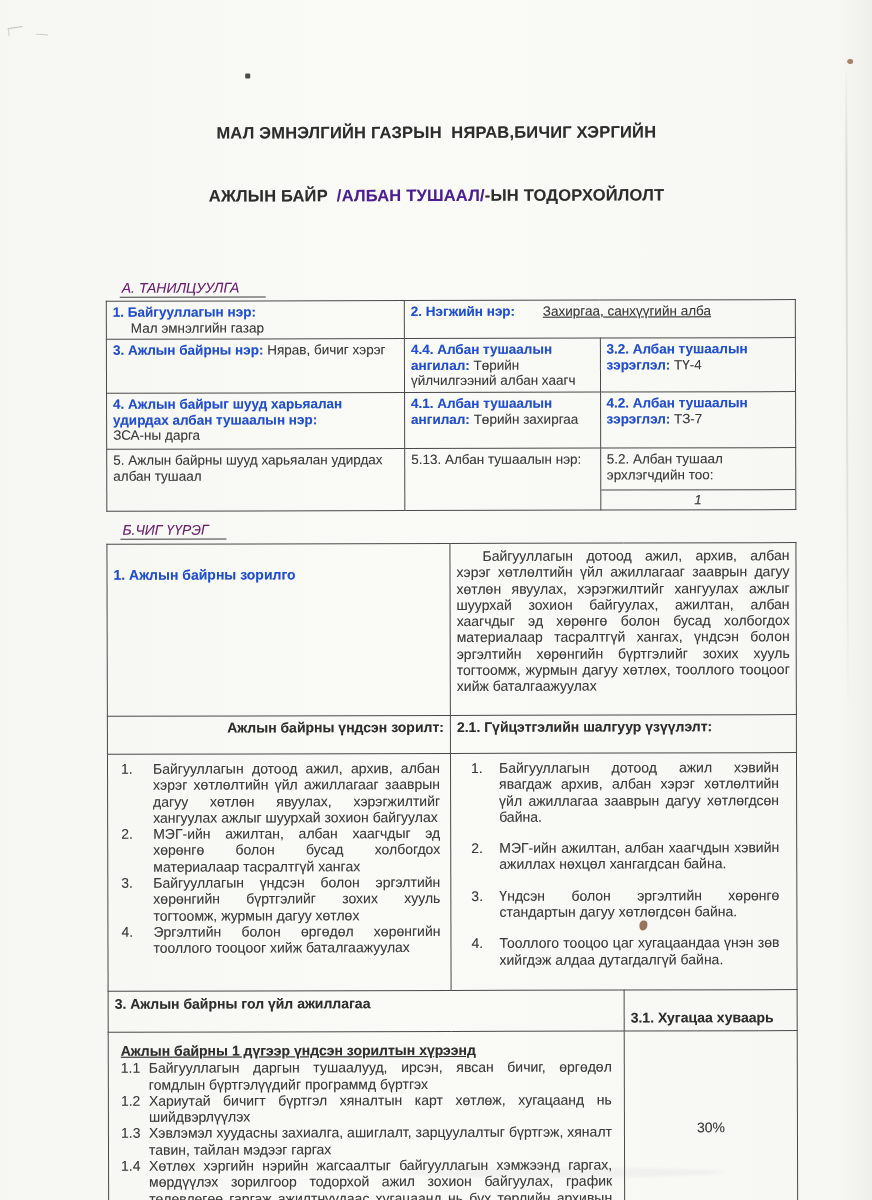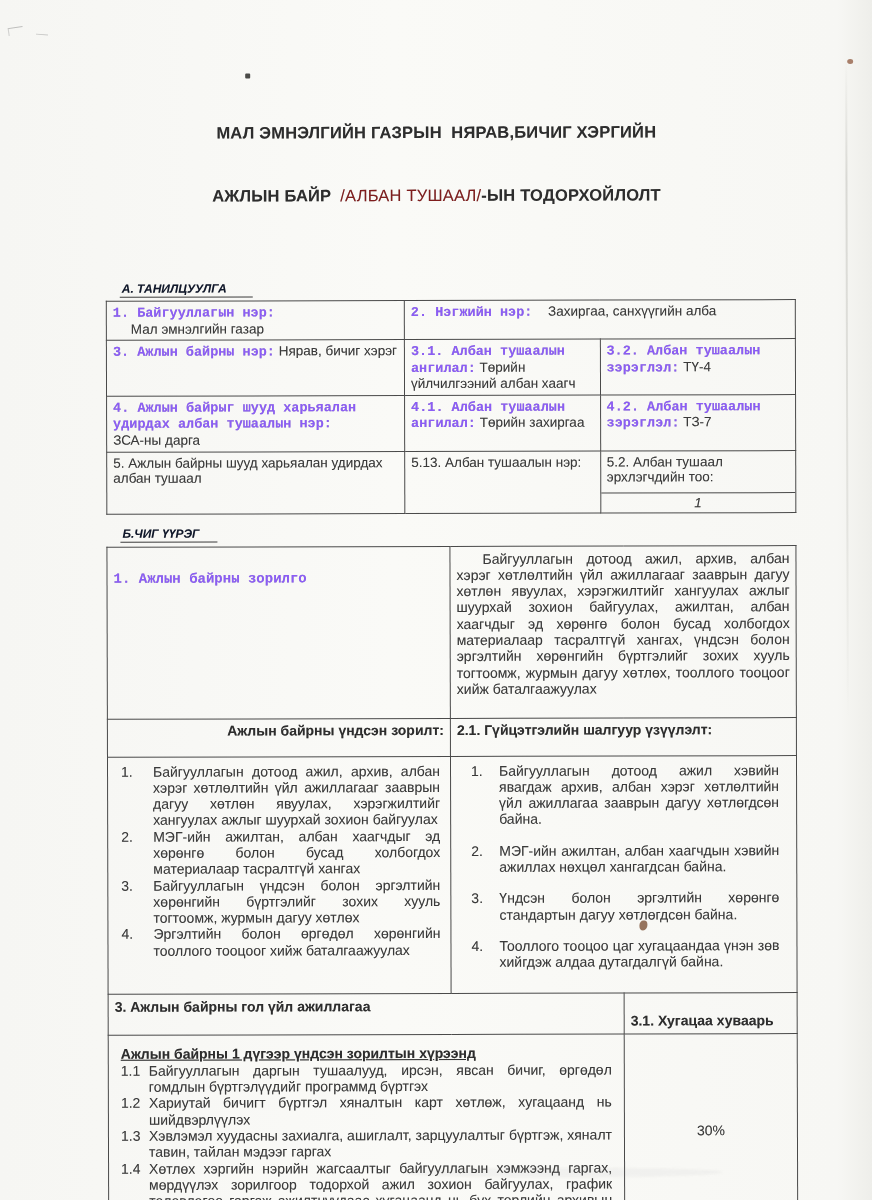--- a/index.html
+++ b/index.html
@@ -12,39 +12,39 @@
   }
   .sheet{
     position:absolute;left:0;top:0;width:872px;height:1200px;
     transform:rotate(-0.15deg);transform-origin:50% 0;
   }
   .txtsoft{text-shadow:0 0 .6px rgba(80,80,80,.38);}
   .doc-title{
     margin-top:80px;text-align:center;font-weight:bold;color:#2d2d2d;
     font-size:16.5px;line-height:21px;letter-spacing:.2px;white-space:pre-wrap;
   }
-  .doc-title .mid{font-weight:normal;color:#7f1d1d;padding-left:9px;}
+  .doc-title .mid{font-weight:bold;color:#4c1d95;padding-left:9px;}
   .content{width:690px;margin:0 0 0 105px;}
   .sec-head{
-    font-weight:bold;font-style:italic;font-size:12px;color:#0f172a;
+    font-weight:normal;font-style:italic;font-size:14px;color:#701a75;
     display:inline-block;border-bottom:1.6px solid #3c3c3c;padding:0 26px 1px 2px;
   }
   .sec-a-wrap{margin-top:30px;margin-left:14px;}
   .sec-b-wrap{margin-top:9px;margin-left:14px;}
   table{border-collapse:collapse;table-layout:fixed;width:690px;}
   td{
     border:1.4px solid #4a4a4a;vertical-align:top;
     font-size:13.5px;line-height:15.5px;padding:3px 6px;
   }
   .tA{margin-top:3px;}
   .tA .c1{width:285px;} .tA .c2{width:258px;} .tA .c3{width:147px;}
   .tB{margin-top:4px;}
   .tB .d1{width:330px;margin-left:12px;} .tB .d3{width:113px;}
   .tB td{font-size:14px;line-height:16.3px;}
-  .b{font-weight:bold;color:#8b5cf6;font-family:Liberation Mono, monospace;}
+  .b{font-weight:bold;color:#1d4ed8;}
   .indent18{padding-left:18px;}
   .nopad{padding:0;}
   .sub-label{padding:3px 6px;height:35px;border-bottom:1.4px solid #4a4a4a;}
   .sub-value{height:17px;text-align:center;font-style:italic;padding-top:2px;}
   .purpose-label{padding-top:22px;}
   .purpose-text{text-align:justify;text-indent:26px;padding-top:4px;}
   .list{padding-top:6px;}
   .li{display:flex;margin:0 0 0 0;}
   .li .num{flex:0 0 32px;}
   .li .txt{flex:1;text-align:justify;}
@@ -85,30 +85,30 @@
 
     <table class="tA">
       <tbody>
           <tr>
         <td class="c1" style="height:29px;">
           <span class="b">1.  Байгууллагын нэр:</span>
           <div class="indent18">Мал эмнэлгийн газар</div>
         </td>
         <td colspan="2">
           <span class="b">2. Нэгжийн нэр:</span>
-          <span style="margin-left:12px;">Захиргаа, санхүүгийн алба</span>
+          <span style="margin-left:24px;text-decoration:underline;">Захиргаа, санхүүгийн алба</span>
         </td>
       </tr>
       <tr>
         <td class="c1" style="height:47px;">
           <span class="b">3. Ажлын байрны нэр:</span>
           <span>Нярав, бичиг хэрэг</span>
         </td>
         <td class="c2">
-          <span class="b">3.1. Албан тушаалын ангилал:</span>
+          <span class="b">4.4. Албан тушаалын ангилал:</span>
           <span>Төрийн үйлчилгээний албан хаагч</span>
         </td>
         <td class="c3">
           <span class="b">3.2. Албан тушаалын зэрэглэл:</span>
           <span>ТҮ-4</span>
         </td>
       </tr>
       <tr>
         <td class="c1" style="height:49px;">
           <span class="b">4. Ажлын байрыг шууд харьяалан удирдах албан тушаалын нэр:</span>

